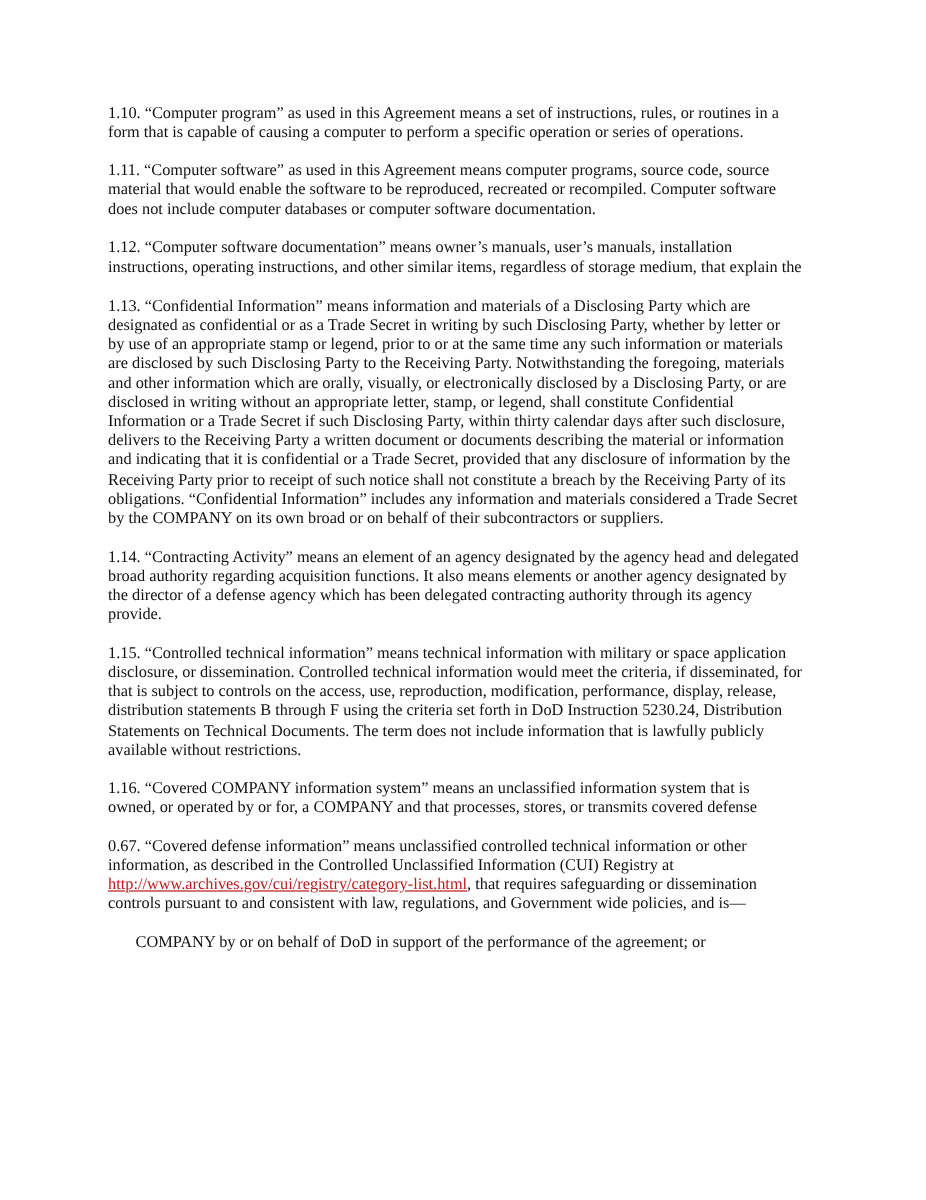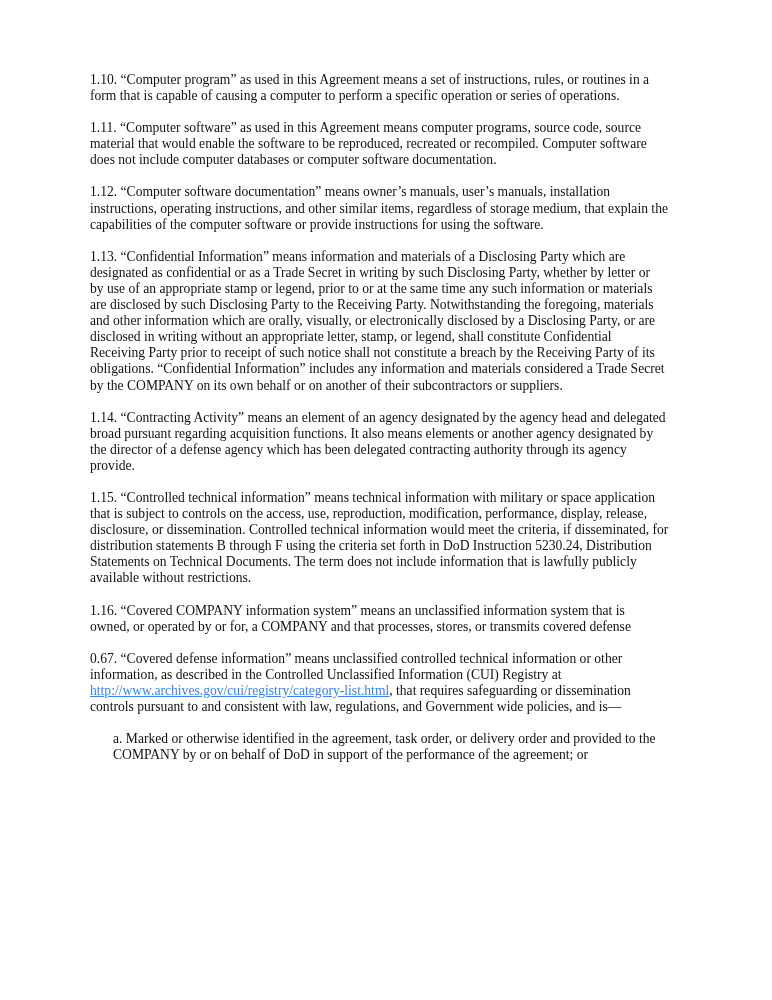--- a/index.html
+++ b/index.html
@@ -9,36 +9,36 @@
     }
     body {
       width: 772px;
       height: 1000px;
       overflow: hidden;
       position: relative;
     }
     .page {
       position: absolute;
       left: 90px;
-      top: 72px;
+      top: 86px;
       width: 600px;
       font-family: "Liberation Serif", serif;
       font-size: 13.6px;
       line-height: 16.1px;
       color: #111111;
     }
     .para {
       margin: 0 0 16px 0;
       white-space: normal;
     }
     .indent {
       margin-left: 23px;
     }
     a.link {
-      color: #3b82f6;
+      color: #b91c1c;
       text-decoration: underline;
     }
     .line { display: block; }
   </style>
 </head>
 <body>
 
 <div class="page">
 
   <p class="para">
@@ -48,62 +48,63 @@
 
   <p class="para">
     <span class="line">1.11. “Computer software” as used in this Agreement means computer programs, source code, source</span>
     <span class="line">material that would enable the software to be reproduced, recreated or recompiled. Computer software</span>
     <span class="line">does not include computer databases or computer software documentation.</span>
   </p>
 
   <p class="para">
     <span class="line">1.12. “Computer software documentation” means owner’s manuals, user’s manuals, installation</span>
     <span class="line">instructions, operating instructions, and other similar items, regardless of storage medium, that explain the</span>
-    <span class="line">capabilities of the computer software or provide instructions for using the software.</span>
   </p>
 
   <p class="para">
     <span class="line">1.13. “Confidential Information” means information and materials of a Disclosing Party which are</span>
     <span class="line">designated as confidential or as a Trade Secret in writing by such Disclosing Party, whether by letter or</span>
     <span class="line">by use of an appropriate stamp or legend, prior to or at the same time any such information or materials</span>
     <span class="line">are disclosed by such Disclosing Party to the Receiving Party. Notwithstanding the foregoing, materials</span>
     <span class="line">and other information which are orally, visually, or electronically disclosed by a Disclosing Party, or are</span>
     <span class="line">disclosed in writing without an appropriate letter, stamp, or legend, shall constitute Confidential</span>
+    <span class="line">Information or a Trade Secret if such Disclosing Party, within thirty calendar days after such disclosure,</span>
+    <span class="line">delivers to the Receiving Party a written document or documents describing the material or information</span>
+    <span class="line">and indicating that it is confidential or a Trade Secret, provided that any disclosure of information by the</span>
     <span class="line">Receiving Party prior to receipt of such notice shall not constitute a breach by the Receiving Party of its</span>
     <span class="line">obligations. “Confidential Information” includes any information and materials considered a Trade Secret</span>
-    <span class="line">by the COMPANY on its own behalf or on another of their subcontractors or suppliers.</span>
+    <span class="line">by the COMPANY on its own broad or on behalf of their subcontractors or suppliers.</span>
   </p>
 
   <p class="para">
     <span class="line">1.14. “Contracting Activity” means an element of an agency designated by the agency head and delegated</span>
-    <span class="line">broad pursuant regarding acquisition functions. It also means elements or another agency designated by</span>
+    <span class="line">broad authority regarding acquisition functions. It also means elements or another agency designated by</span>
     <span class="line">the director of a defense agency which has been delegated contracting authority through its agency</span>
     <span class="line">provide.</span>
   </p>
 
   <p class="para">
     <span class="line">1.15. “Controlled technical information” means technical information with military or space application</span>
+    <span class="line">disclosure, or dissemination. Controlled technical information would meet the criteria, if disseminated, for</span>
     <span class="line">that is subject to controls on the access, use, reproduction, modification, performance, display, release,</span>
-    <span class="line">disclosure, or dissemination. Controlled technical information would meet the criteria, if disseminated, for</span>
     <span class="line">distribution statements B through F using the criteria set forth in DoD Instruction 5230.24, Distribution</span>
     <span class="line">Statements on Technical Documents. The term does not include information that is lawfully publicly</span>
     <span class="line">available without restrictions.</span>
   </p>
 
   <p class="para">
     <span class="line">1.16. “Covered COMPANY information system” means an unclassified information system that is</span>
     <span class="line">owned, or operated by or for, a COMPANY and that processes, stores, or transmits covered defense</span>
   </p>
 
   <p class="para">
     <span class="line">0.67. “Covered defense information” means unclassified controlled technical information or other</span>
     <span class="line">information, as described in the Controlled Unclassified Information (CUI) Registry at</span>
     <span class="line"><a class="link" href="#">http://www.archives.gov/cui/registry/category-list.html</a><span>, that requires safeguarding or dissemination</span></span>
     <span class="line">controls pursuant to and consistent with law, regulations, and Government wide policies, and is—</span>
   </p>
 
   <p class="para indent">
-    <span class="line">a. Marked or otherwise identified in the agreement, task order, or delivery order and provided to the</span>
     <span class="line">COMPANY by or on behalf of DoD in support of the performance of the agreement; or</span>
   </p>
 
 
 </div>
 
 </body></html>

